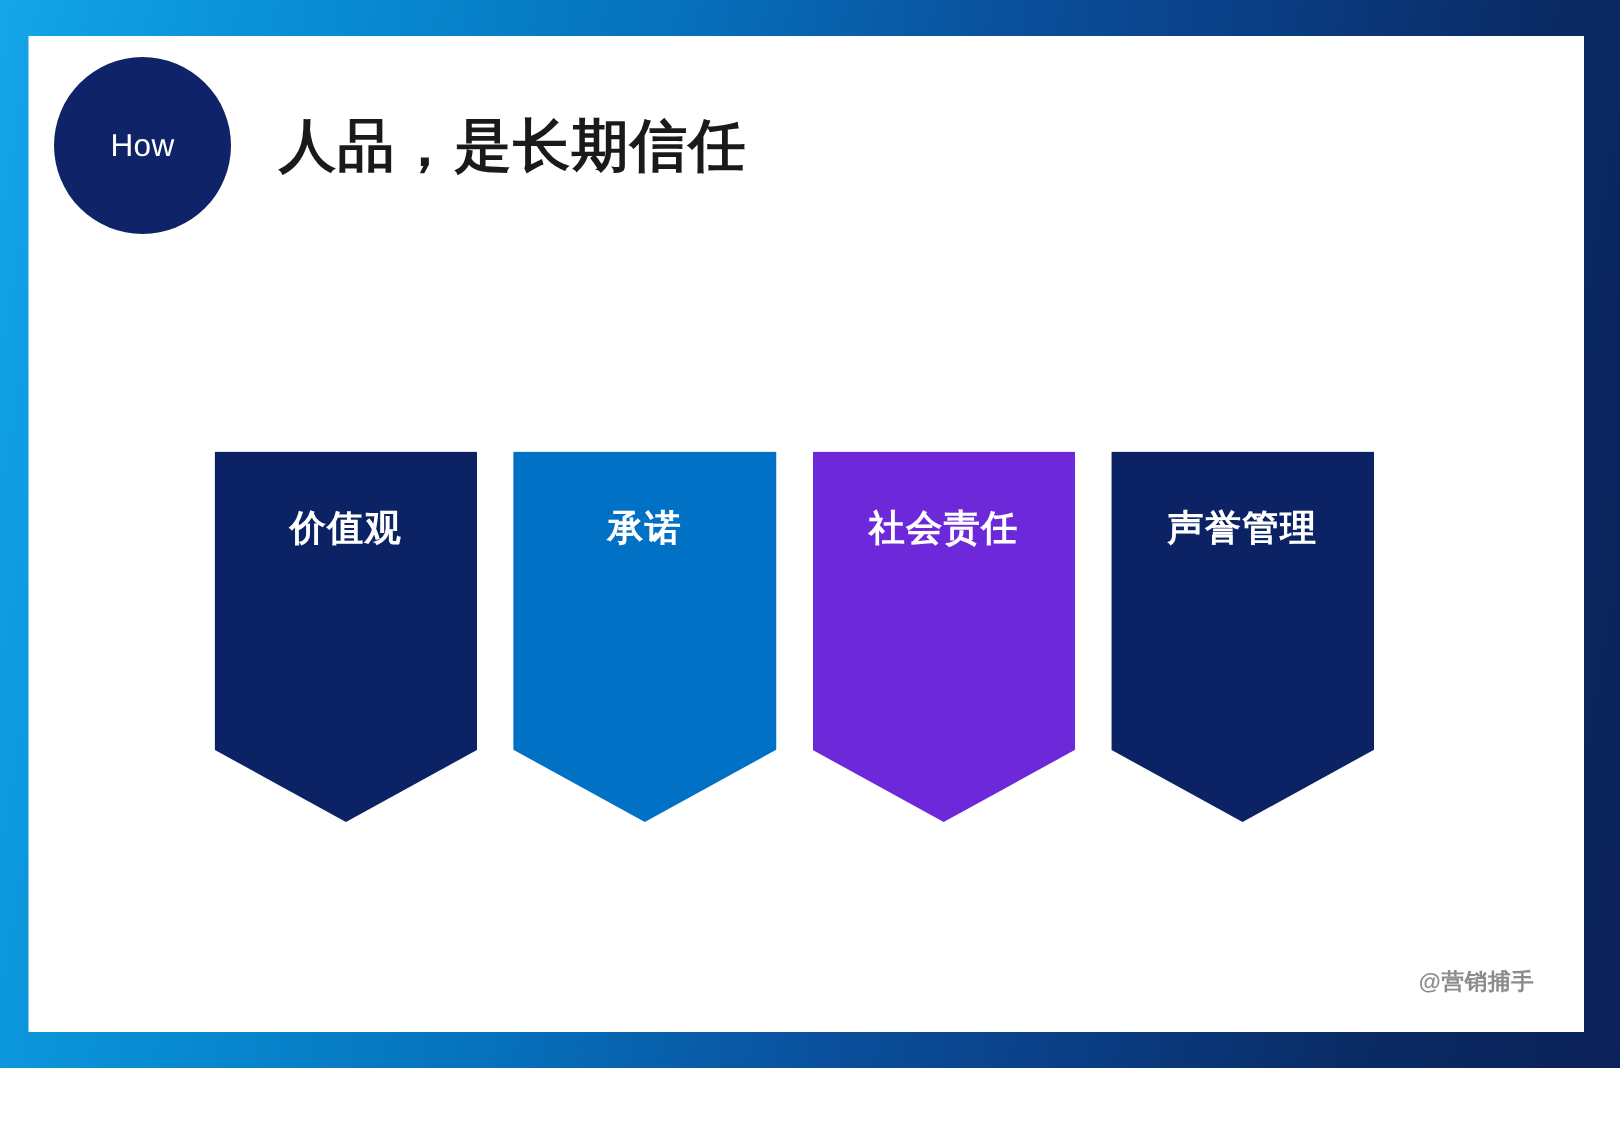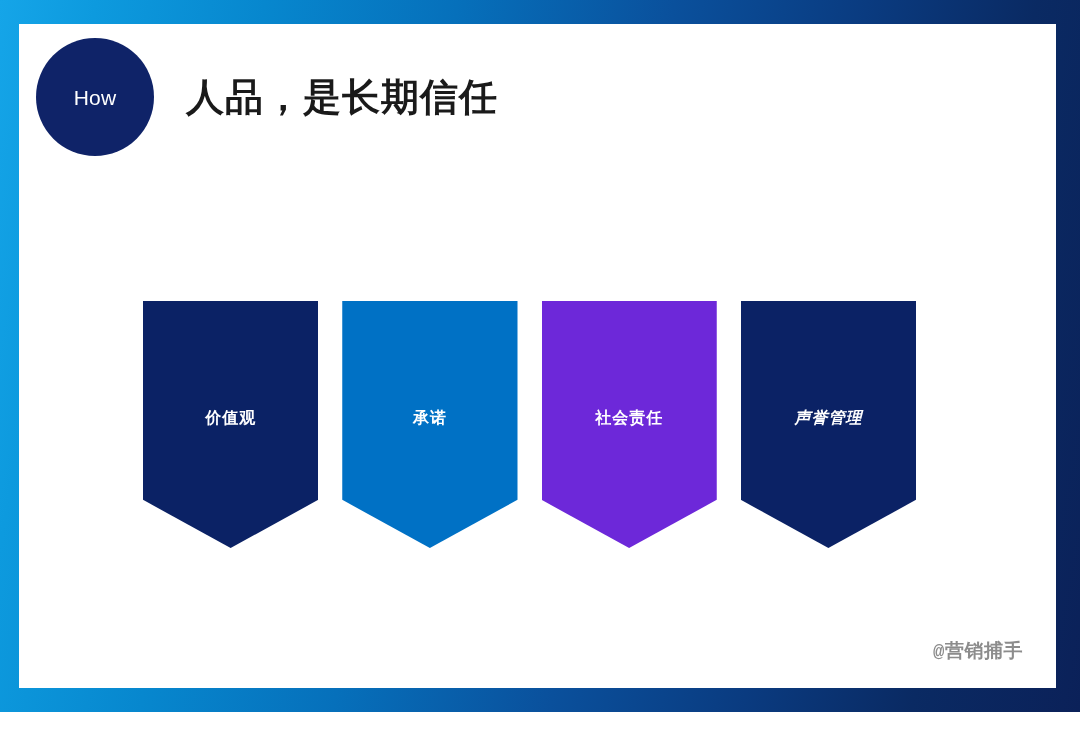--- a/index.html
+++ b/index.html
@@ -94,40 +94,39 @@
   .banner {
     position: relative;
     width: 177px;
     height: 247px;
     clip-path: polygon(0% 0%, 100% 0%, 100% 80.5%, 50% 100%, 0% 80.5%);
     display: flex;
     align-items: flex-start;
     justify-content: center;
   }
   .banner-label {
-    margin-top: 109px;
+    margin-top: 40px;
     color: #ffffff;
-    font-size: 16px;
+    font-size: 24px;
     font-weight: bold;
     letter-spacing: 1px;
     line-height: 1;
     white-space: nowrap;
   }
 
   
   .watermark {
     position: absolute;
     right: 33px;
     bottom: 24px;
-    font-size: 19px;
+    font-size: 15px;
     font-weight: bold;
     color: #8c8c8c;
     letter-spacing: 0.5px;
     white-space: nowrap;
-    font-family: Liberation Mono, monospace;
   }
 </style>
 </head>
 <body>
 
 <div class="slide-frame">
   <div class="slide-canvas">
 
     <div class="header">
       <div class="badge-circle" style="background: rgb(15, 35, 104);">
@@ -140,20 +139,20 @@
       <div class="banner" style="background: rgb(11, 34, 101);">
         <span class="banner-label" style="color: rgb(255, 255, 255);">价值观</span>
       </div>
       <div class="banner" style="background: rgb(0, 113, 197);">
         <span class="banner-label" style="color: rgb(255, 255, 255); text-align: center;">承诺</span>
       </div>
       <div class="banner" style="background: #6d28d9;">
         <span class="banner-label" style="color: rgb(255, 255, 255);">社会责任</span>
       </div>
       <div class="banner" style="background: rgb(11, 34, 101);">
-        <span class="banner-label" style="color: rgb(255, 255, 255); font-style: italic;">声誉管理</span>
+        <span class="banner-label" style="color: rgb(255, 255, 255);">声誉管理</span>
       </div>
     </div>
 
     <div class="watermark" style="color: rgb(140, 140, 140);">@营销捕手</div>
 
   </div>
 </div>
 
 </body></html>

